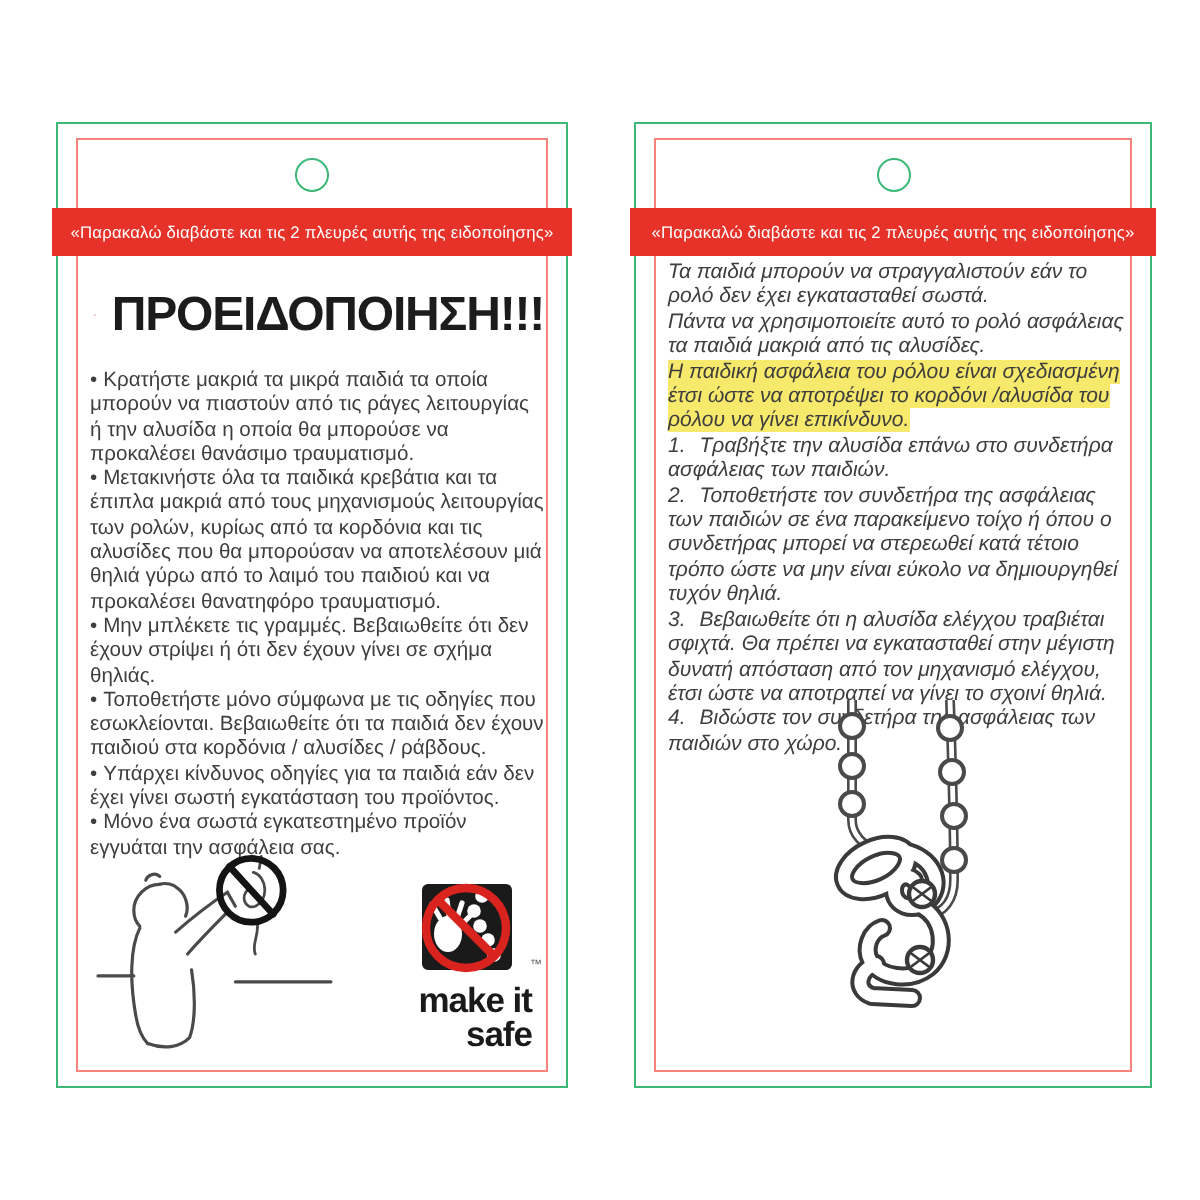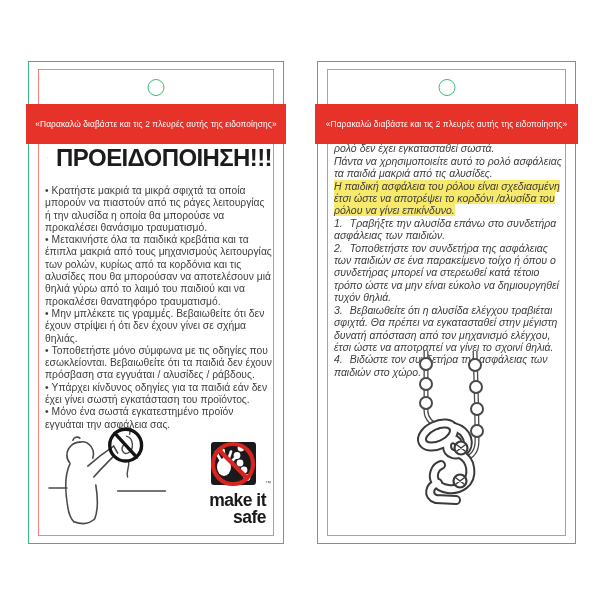--- a/index.html
+++ b/index.html
@@ -16,21 +16,21 @@
   body{position:relative;}
   .tag{position:absolute;top:61px;height:483px;background:#fff;
     border:1.4px solid var(--border_green);}
   #tag-left{left:28px;width:256px;}
   #tag-right{left:317px;width:259px;}
   .inner-border{position:absolute;top:7px;bottom:7px;left:9px;right:9px;
     border:1.2px solid var(--border_pink);pointer-events:none;}
   .hole{position:absolute;top:17px;left:50%;transform:translateX(-50%);
     width:17px;height:17px;border:1.7px solid var(--border_green);
     border-radius:50%;background:#fff;z-index:3;}
-  .banner{position:absolute;top:42px;left:-3px;right:-3px;height:40px;
+  .banner{position:absolute;top:42px;left:-3px;right:-3px;height:24px;
     background:var(--banner_red);color:#fff;display:flex;align-items:center;
     justify-content:center;font-size:8.4px;letter-spacing:.1px;z-index:2;
     text-align:left;}
   .content{position:absolute;top:66px;left:16px;right:11px;bottom:8px;z-index:1;}
 
   
   .warn-head{display:flex;align-items:center;gap:8px;margin:9px 0 7px 2px;}
   .warn-title{font-size:24px;font-weight:bold;color:#1c1c1c;letter-spacing:-.6px;white-space:nowrap;}
   .bullets p{font-size:10.3px;line-height:12.3px;color:var(--body_text);
     margin:0;font-weight:500;}
@@ -61,24 +61,24 @@
     <div class="warn-head">
       <svg width="46" height="41" viewBox="0 0 46 41">
         <path d="M23,4 L42.5,37 L3.5,37 Z" fill="#fff" stroke="#e63229" stroke-width="5.5" stroke-linejoin="round"></path>
         <rect x="20.8" y="13.5" width="4.6" height="13" rx="2.2" fill="#181818"></rect>
         <circle cx="23.1" cy="31.6" r="2.7" fill="#181818"></circle>
       </svg>
       <span class="warn-title">ΠΡΟΕΙΔΟΠΟΙΗΣΗ!!!</span>
     </div>
 
     <div class="bullets">
-      <p><span class="mark">•</span><span>Κρατήστε μακριά τα μικρά σφιχτά τα οποία μπορούν να πιαστούν από τις ράγες λειτουργίας ή την αλυσίδα η οποία θα μπορούσε να προκαλέσει θανάσιμο τραυματισμό.</span></p>
+      <p><span class="mark">•</span><span>Κρατήστε μακριά τα μικρά παιδιά τα οποία μπορούν να πιαστούν από τις ράγες λειτουργίας ή την αλυσίδα η οποία θα μπορούσε να προκαλέσει θανάσιμο τραυματισμό.</span></p>
       <p><span class="mark">•</span><span>Μετακινήστε όλα τα παιδικά κρεβάτια και τα έπιπλα μακριά από τους μηχανισμούς λειτουργίας των ρολών, κυρίως από τα κορδόνια και τις αλυσίδες που θα μπορούσαν να αποτελέσουν μιά θηλιά γύρω από το λαιμό του παιδιού και να προκαλέσει  θανατηφόρο τραυματισμό.</span></p>
       <p><span class="mark">•</span><span>Μην μπλέκετε τις γραμμές. Βεβαιωθείτε ότι δεν έχουν στρίψει ή ότι δεν έχουν γίνει σε σχήμα θηλιάς.</span></p>
-      <p><span class="mark">•</span><span>Τοποθετήστε μόνο σύμφωνα με τις οδηγίες που εσωκλείονται. Βεβαιωθείτε ότι τα παιδιά δεν έχουν πρόσβαση στα εγγυάται / αλυσίδες / ράβδους.</span></p>
+      <p><span class="mark">•</span><span>Τοποθετήστε μόνο σύμφωνα με τις οδηγίες που εσωκλείονται. Βεβαιωθείτε ότι τα παιδιά δεν έχουν παιδιού στα κορδόνια / αλυσίδες / ράβδους.</span></p>
       <p><span class="mark">•</span><span>Υπάρχει κίνδυνος οδηγίες για τα παιδιά εάν δεν έχει γίνει σωστή εγκατάσταση του προϊόντος.</span></p>
       <p><span class="mark">•</span><span>Μόνο ένα σωστά εγκατεστημένο προϊόν εγγυάται την ασφάλεια σας.</span></p>
     </div>
 
     <div class="figures">
 
       <svg width="122" height="98" viewBox="0 0 122 98" fill="none" stroke="#4a4a4a" stroke-width="1.6" stroke-linecap="round">
         <path d="M2,61 H20"></path>
         <path d="M71,64 H119"></path>
         <path d="M33,15 c-7,0 -13,6 -13,13 c0,3 1,6 3,8"></path>

